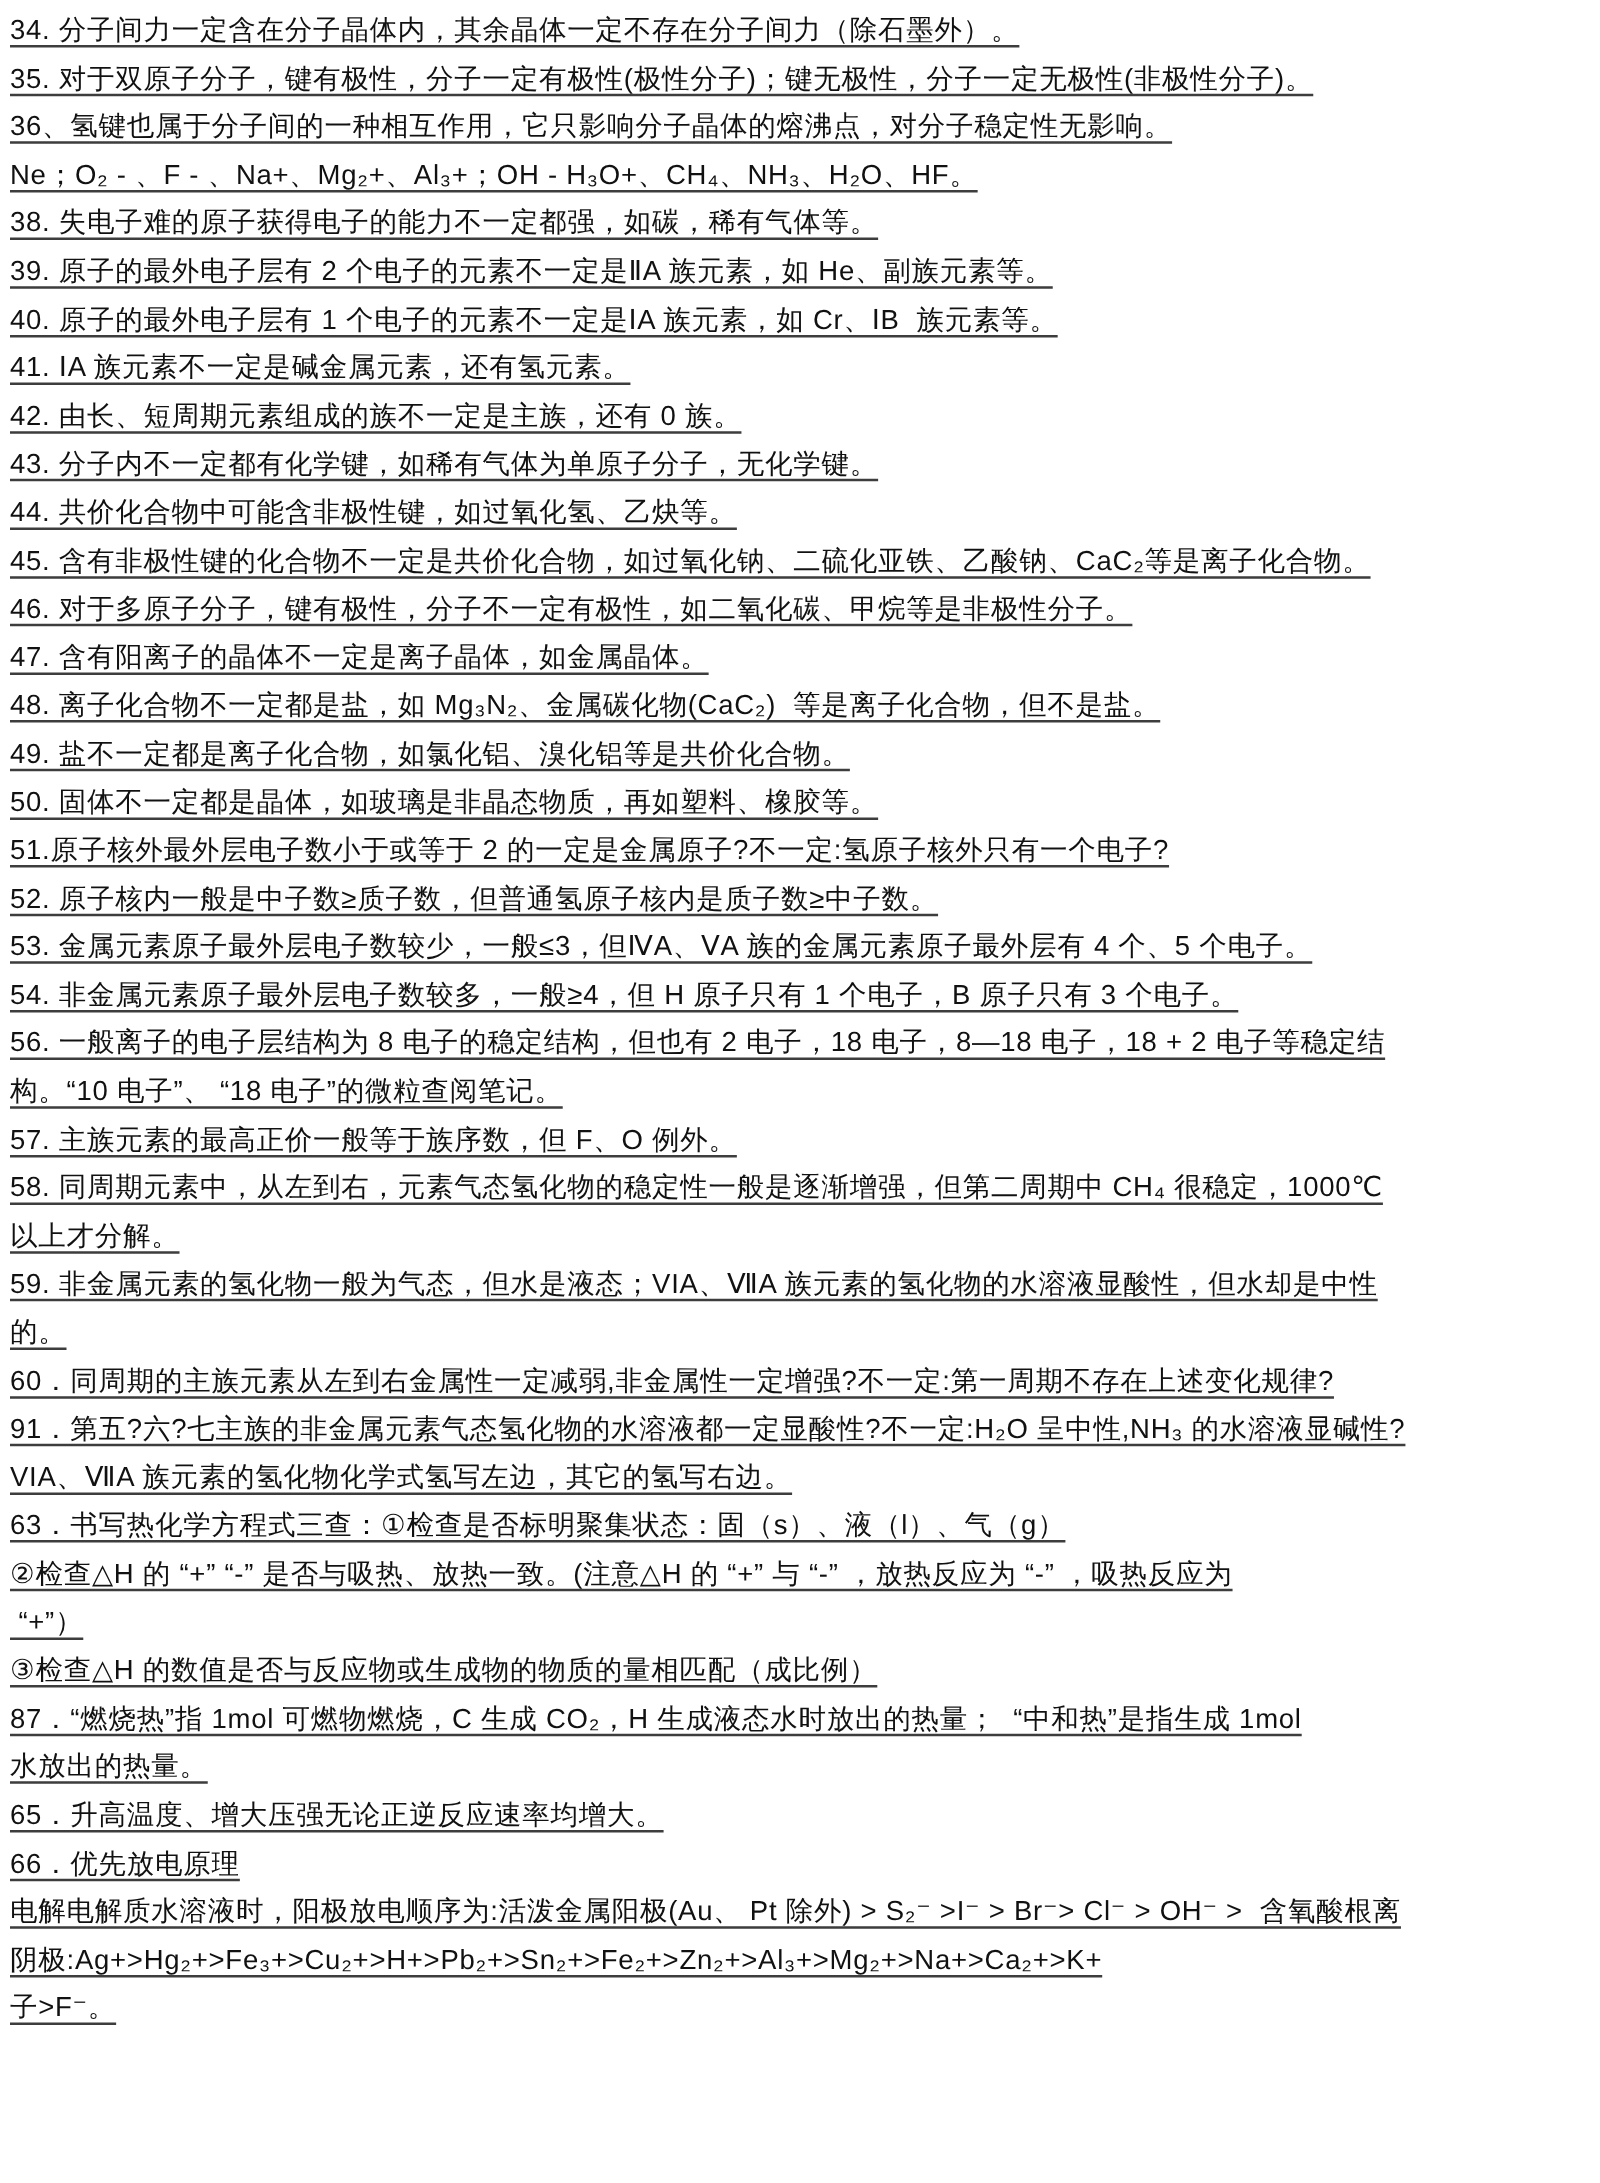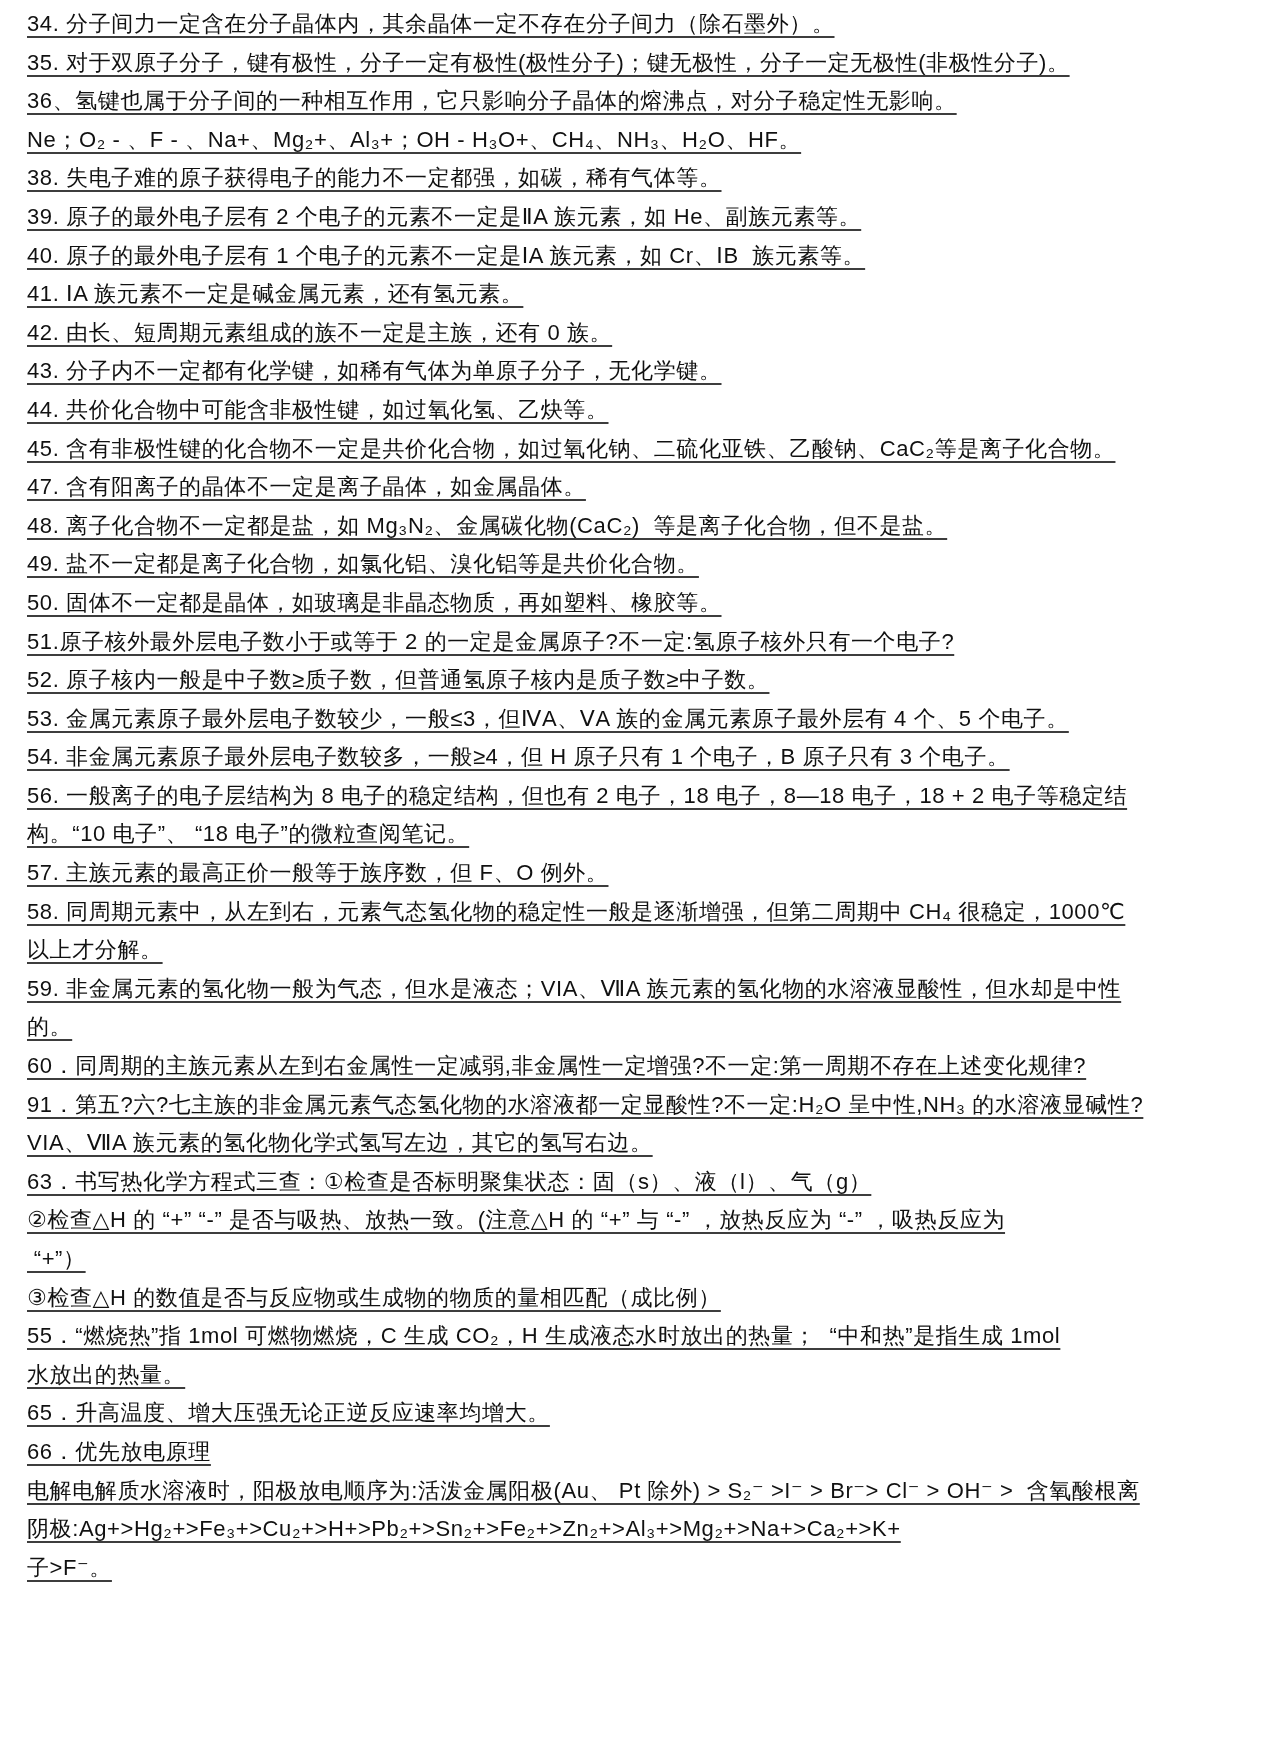--- a/index.html
+++ b/index.html
@@ -8,21 +8,21 @@
     background: #ffffff;
   }
   body {
     width: 1280px;
     height: 1746px;
     overflow: hidden;
     font-family: "Liberation Sans", "DejaVu Sans", sans-serif;
     color: #111111;
   }
   .doc {
-    padding: 5px 8px 0 27px;
+    padding: 5px 8px 0 8px;
   }
   .line {
     font-size: 22px;
     line-height: 38.6px;
     height: 38.6px;
     letter-spacing: 0.6px;
     white-space: pre;
     text-decoration: underline;
     text-decoration-thickness: 1.5px;
     text-decoration-color: #3d3d3d;
@@ -38,20 +38,21 @@
     <div class="line">36、氢键也属于分子间的一种相互作用，它只影响分子晶体的熔沸点，对分子稳定性无影响。</div>
     <div class="line">Ne；O₂ - 、F - 、Na+、Mg₂+、Al₃+；OH - H₃O+、CH₄、NH₃、H₂O、HF。</div>
     <div class="line">38. 失电子难的原子获得电子的能力不一定都强，如碳，稀有气体等。</div>
     <div class="line">39. 原子的最外电子层有 2 个电子的元素不一定是ⅡA 族元素，如 He、副族元素等。</div>
     <div class="line">40. 原子的最外电子层有 1 个电子的元素不一定是ⅠA 族元素，如 Cr、ⅠB  族元素等。</div>
     <div class="line">41. ⅠA 族元素不一定是碱金属元素，还有氢元素。</div>
     <div class="line">42. 由长、短周期元素组成的族不一定是主族，还有 0 族。</div>
     <div class="line">43. 分子内不一定都有化学键，如稀有气体为单原子分子，无化学键。</div>
     <div class="line">44. 共价化合物中可能含非极性键，如过氧化氢、乙炔等。</div>
     <div class="line">45. 含有非极性键的化合物不一定是共价化合物，如过氧化钠、二硫化亚铁、乙酸钠、CaC₂等是离子化合物。</div>
+    <div class="line">46. 对于多原子分子，键有极性，分子不一定有极性，如二氧化碳、甲烷等是非极性分子。</div>
     <div class="line">47. 含有阳离子的晶体不一定是离子晶体，如金属晶体。</div>
     <div class="line">48. 离子化合物不一定都是盐，如 Mg₃N₂、金属碳化物(CaC₂)  等是离子化合物，但不是盐。</div>
     <div class="line">49. 盐不一定都是离子化合物，如氯化铝、溴化铝等是共价化合物。</div>
     <div class="line">50. 固体不一定都是晶体，如玻璃是非晶态物质，再如塑料、橡胶等。</div>
     <div class="line">51.原子核外最外层电子数小于或等于 2 的一定是金属原子?不一定:氢原子核外只有一个电子?</div>
     <div class="line">52. 原子核内一般是中子数≥质子数，但普通氢原子核内是质子数≥中子数。</div>
     <div class="line">53. 金属元素原子最外层电子数较少，一般≤3，但ⅣA、ⅤA 族的金属元素原子最外层有 4 个、5 个电子。</div>
     <div class="line">54. 非金属元素原子最外层电子数较多，一般≥4，但 H 原子只有 1 个电子，B 原子只有 3 个电子。</div>
     <div class="line">56. 一般离子的电子层结构为 8 电子的稳定结构，但也有 2 电子，18 电子，8—18 电子，18 + 2 电子等稳定结</div>
     <div class="line">构。“10 电子”、 “18 电子”的微粒查阅笔记。</div>
@@ -60,20 +61,20 @@
     <div class="line">以上才分解。</div>
     <div class="line">59. 非金属元素的氢化物一般为气态，但水是液态；VIA、ⅦA 族元素的氢化物的水溶液显酸性，但水却是中性</div>
     <div class="line">的。</div>
     <div class="line">60．同周期的主族元素从左到右金属性一定减弱,非金属性一定增强?不一定:第一周期不存在上述变化规律?</div>
     <div class="line">91．第五?六?七主族的非金属元素气态氢化物的水溶液都一定显酸性?不一定:H₂O 呈中性,NH₃ 的水溶液显碱性?</div>
     <div class="line">VIA、ⅦA 族元素的氢化物化学式氢写左边，其它的氢写右边。</div>
     <div class="line">63．书写热化学方程式三查：①检查是否标明聚集状态：固（s）、液（l）、气（g）</div>
     <div class="line">②检查△H 的 “+” “-” 是否与吸热、放热一致。(注意△H 的 “+” 与 “-” ，放热反应为 “-” ，吸热反应为</div>
     <div class="line"> “+”）</div>
     <div class="line">③检查△H 的数值是否与反应物或生成物的物质的量相匹配（成比例）</div>
-    <div class="line">55．“燃烧热”指 1mol 可燃物燃烧，C 生成 CO₂，H 生成液态水时放出的热量；  “中和热”是指生成 1mol</div>
+    <div class="line">87．“燃烧热”指 1mol 可燃物燃烧，C 生成 CO₂，H 生成液态水时放出的热量；  “中和热”是指生成 1mol</div>
     <div class="line">水放出的热量。</div>
     <div class="line">65．升高温度、增大压强无论正逆反应速率均增大。</div>
     <div class="line">66．优先放电原理</div>
     <div class="line">电解电解质水溶液时，阳极放电顺序为:活泼金属阳极(Au、 Pt 除外) &gt; S₂⁻ &gt;I⁻ &gt; Br⁻&gt; Cl⁻ &gt; OH⁻ &gt;  含氧酸根离</div>
     <div class="line">阴极:Ag+&gt;Hg₂+&gt;Fe₃+&gt;Cu₂+&gt;H+&gt;Pb₂+&gt;Sn₂+&gt;Fe₂+&gt;Zn₂+&gt;Al₃+&gt;Mg₂+&gt;Na+&gt;Ca₂+&gt;K+</div>
     <div class="line">子&gt;F⁻。</div>
   </div>
 
 </body></html>

